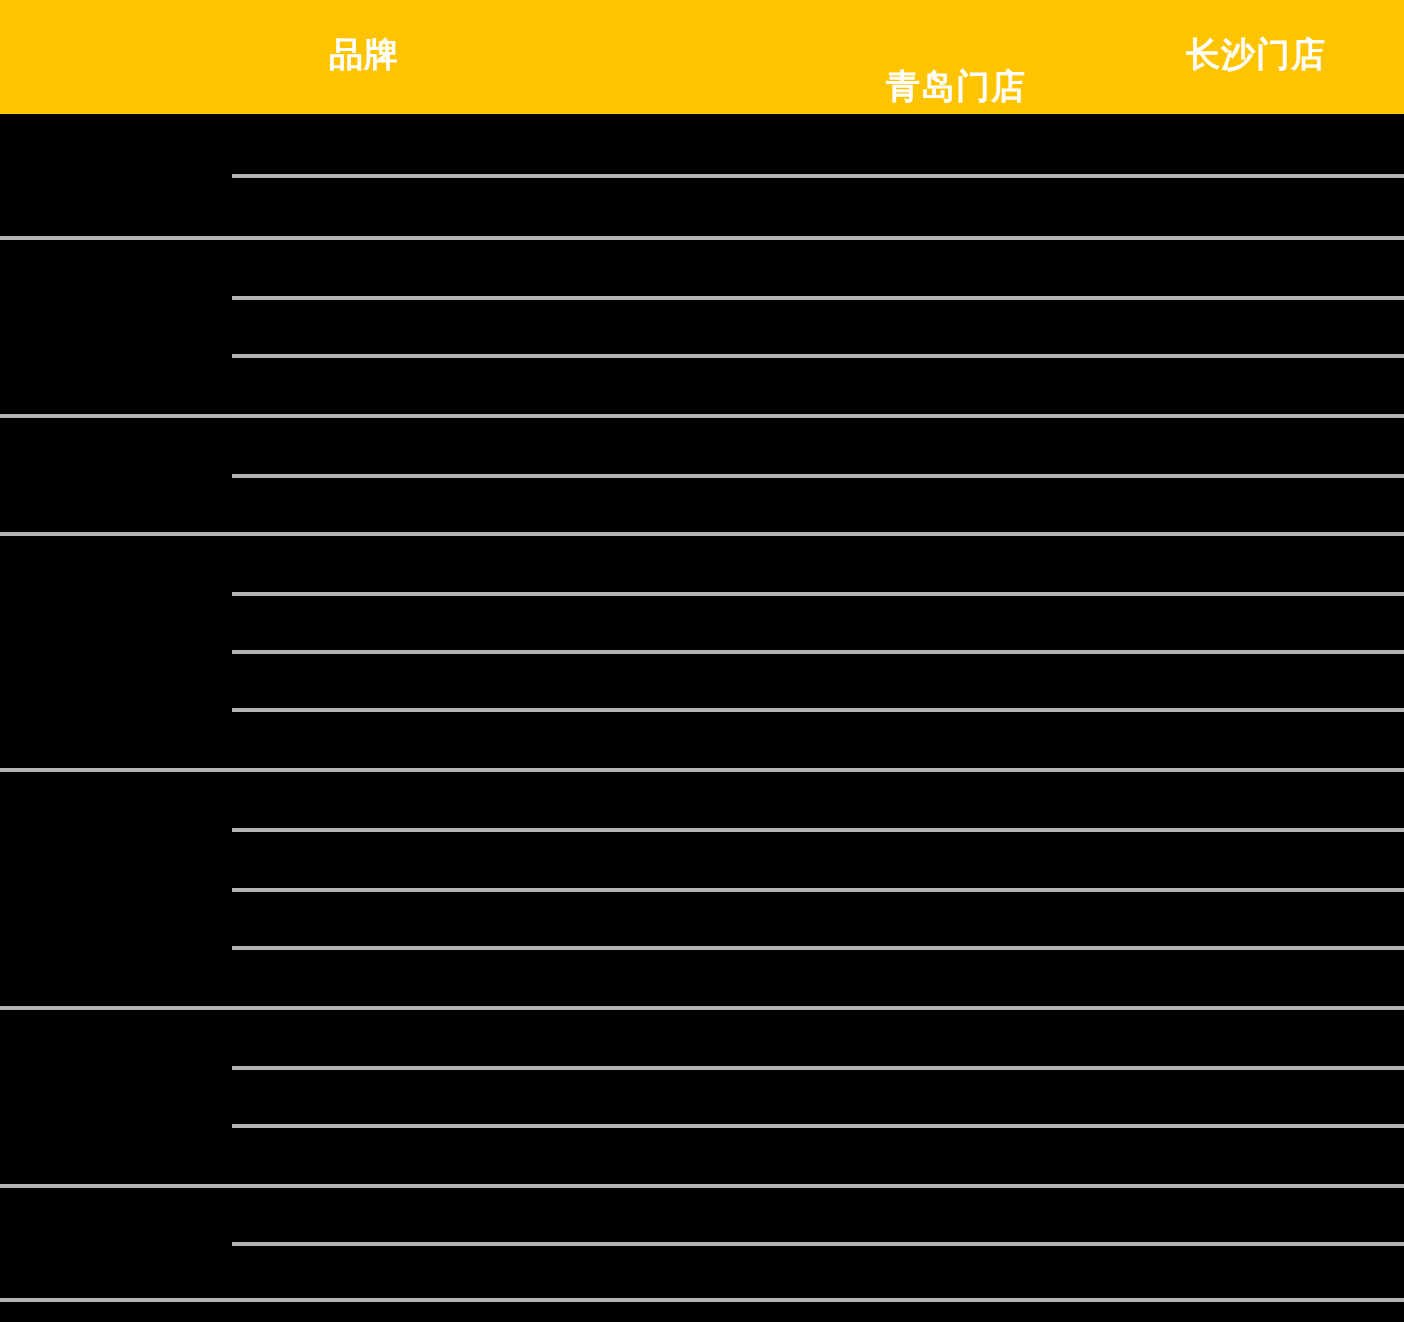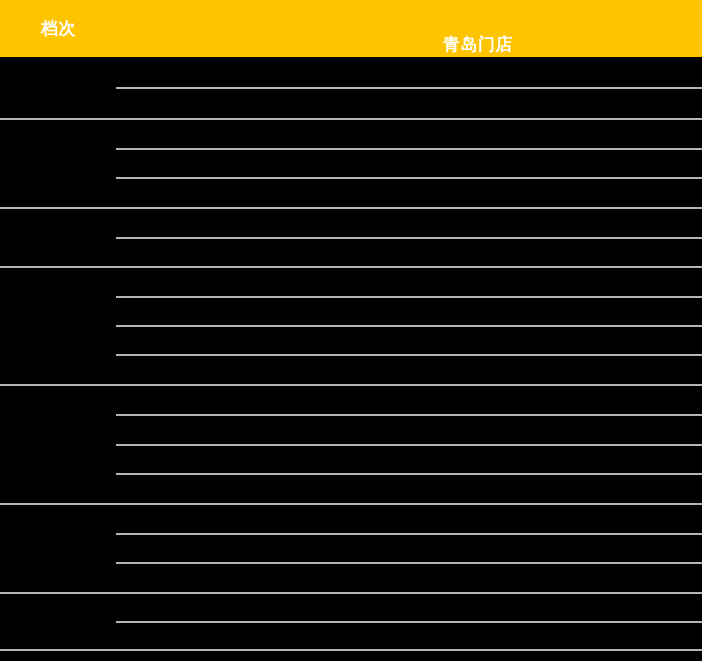--- a/index.html
+++ b/index.html
@@ -112,22 +112,23 @@
     height: 10px;
     background: #000000;
   }
 </style>
 </head>
 <body>
 
 <div class="table-root">
 
   <div class="table-header">
-    <div class="header-cell hc-0">档次</div>
+    <div class="header-cell hc-1">品牌</div>
     <div class="header-cell hc-3">青岛门店</div>
+    <div class="header-cell hc-4">长沙门店</div>
   </div>
 
   <div class="table-body" id="table-body">
       <div class="group" style="height: 63px;">
         <div class="tier-cell" style="height: 61px;"></div>
         <div class="row" style="height: 30.5px; line-height: 30.5px;">
           <div class="cell c-0"></div>
           <div class="cell c-1"></div>
           <div class="cell c-2"></div>
           <div class="cell c-3"></div>

